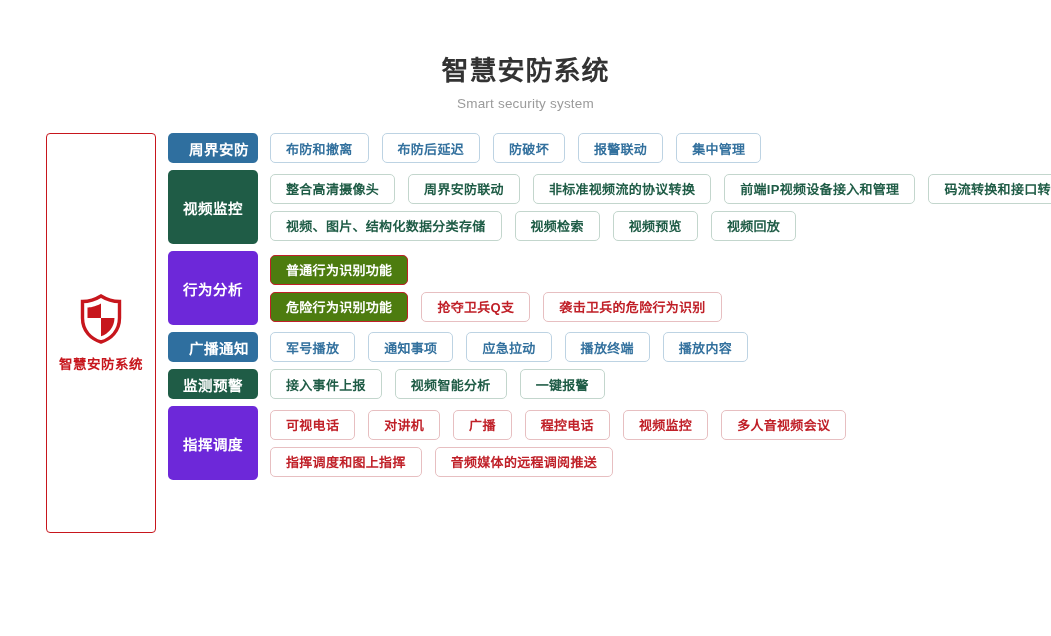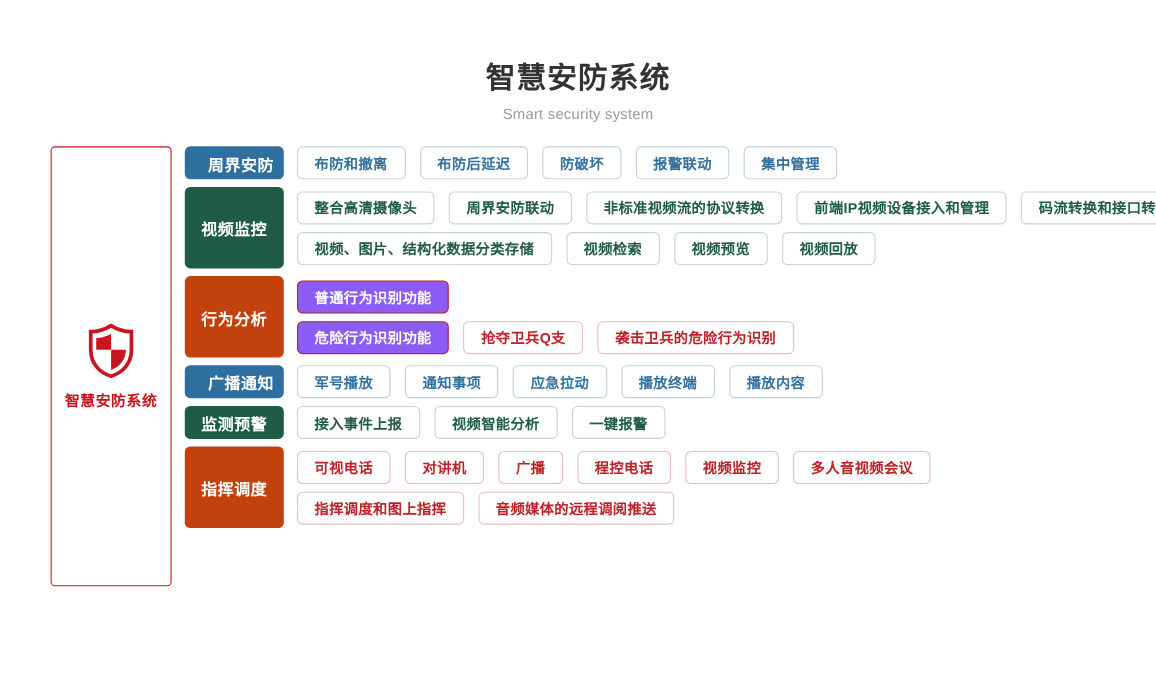--- a/index.html
+++ b/index.html
@@ -101,21 +101,21 @@
     font-weight: bold;
     letter-spacing: .5px;
     display: flex;
     align-items: center;
     justify-content: center;
     text-align: center;
     box-sizing: border-box;
   }
   .cat.blue  { background: #2f6f9f; padding-left: 12px; }
   .cat.green { background: #1f5c46; }
-  .cat.red   { background: #c2410c; }
+  .cat.red   { background: #6d28d9; }
 
   .chips {
     margin-left: 12px;
     flex: 1 1 auto;
     display: flex;
     flex-direction: column;
     justify-content: center;
     gap: 7px;
   }
   .chip-line {
@@ -148,21 +148,21 @@
   }
   .chip.green {
     border-color: #c3d6cd;
     color: #1f5c46;
   }
   .chip.red {
     border-color: #e7bfc1;
     color: #c02028;
   }
   .chip.red-solid {
-    background: #8b5cf6;
+    background: #4d7c0f;
     border-color: #c02028;
     color: #ffffff;
   }
 
   
   .row.two-line .cat { min-height: 74px; }
   .row.one-line .cat { min-height: 30px; }
 </style>
 </head>
 <body>

